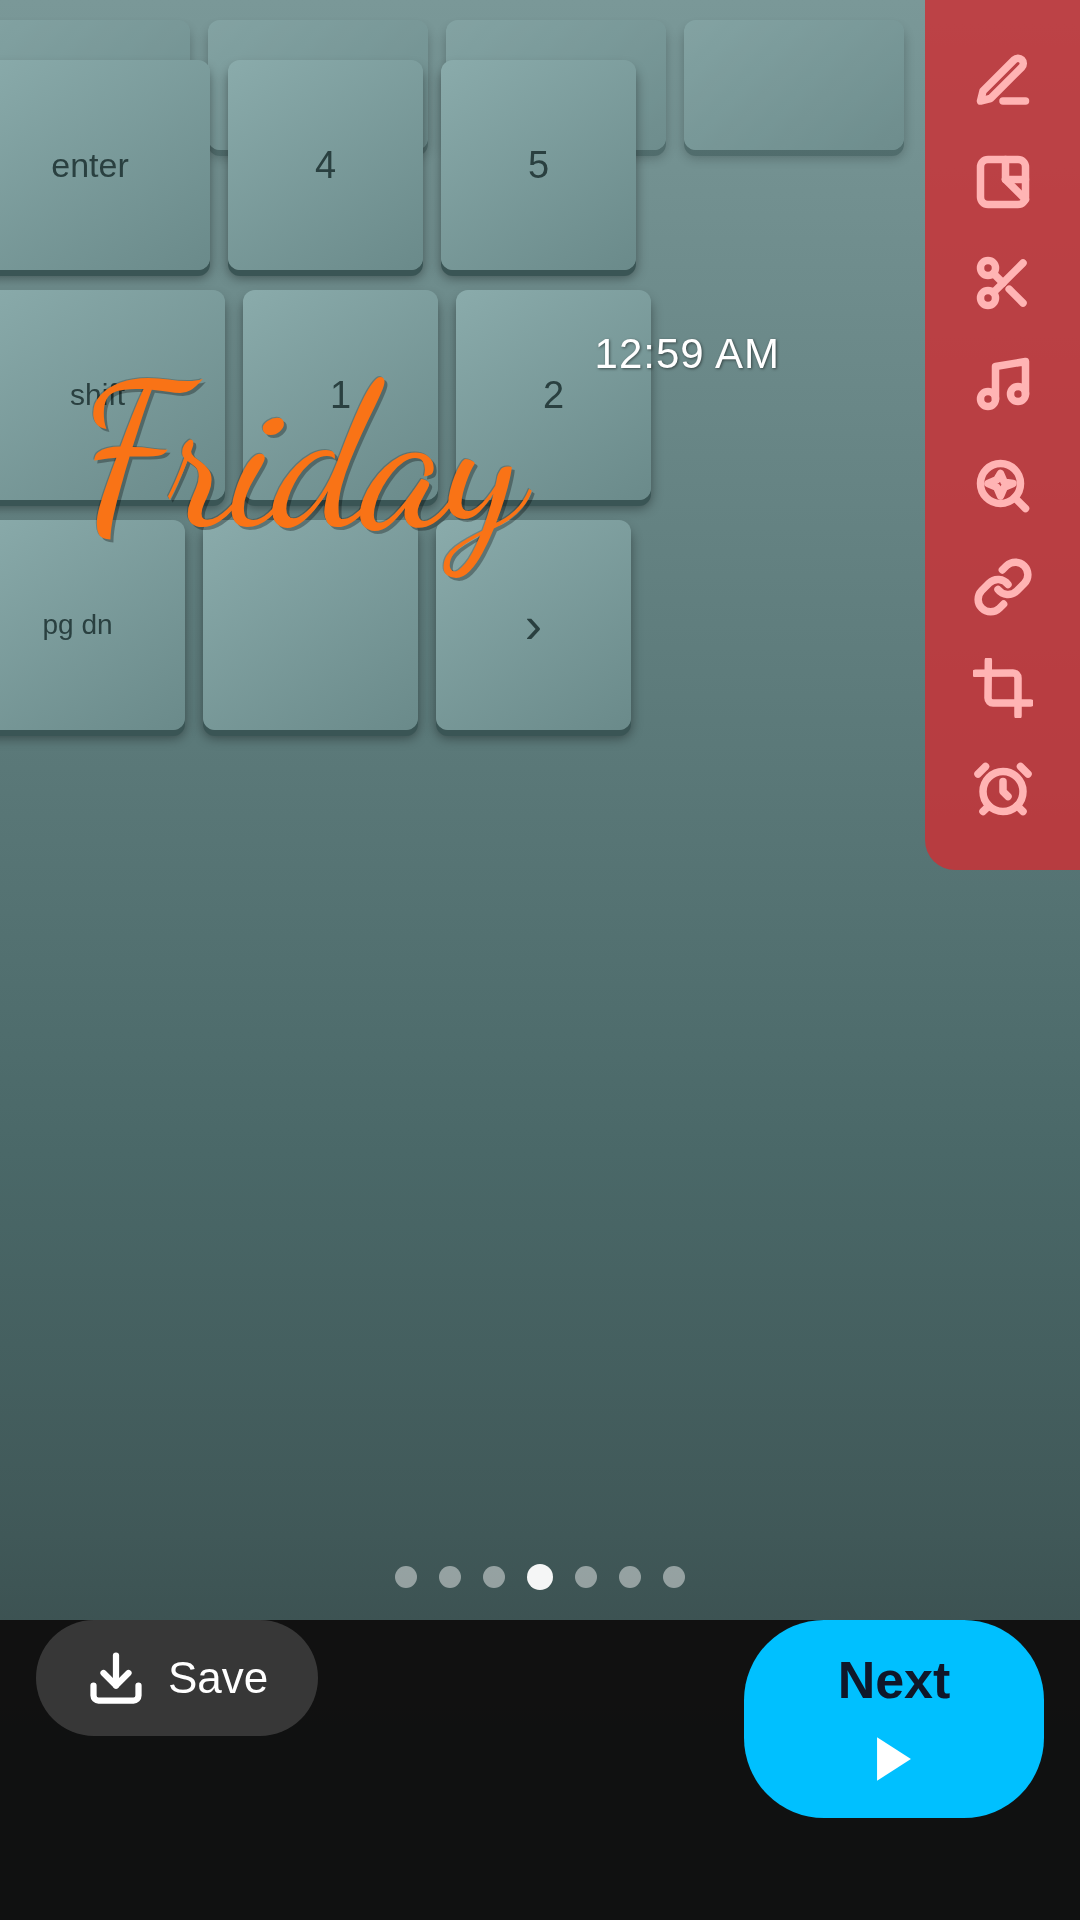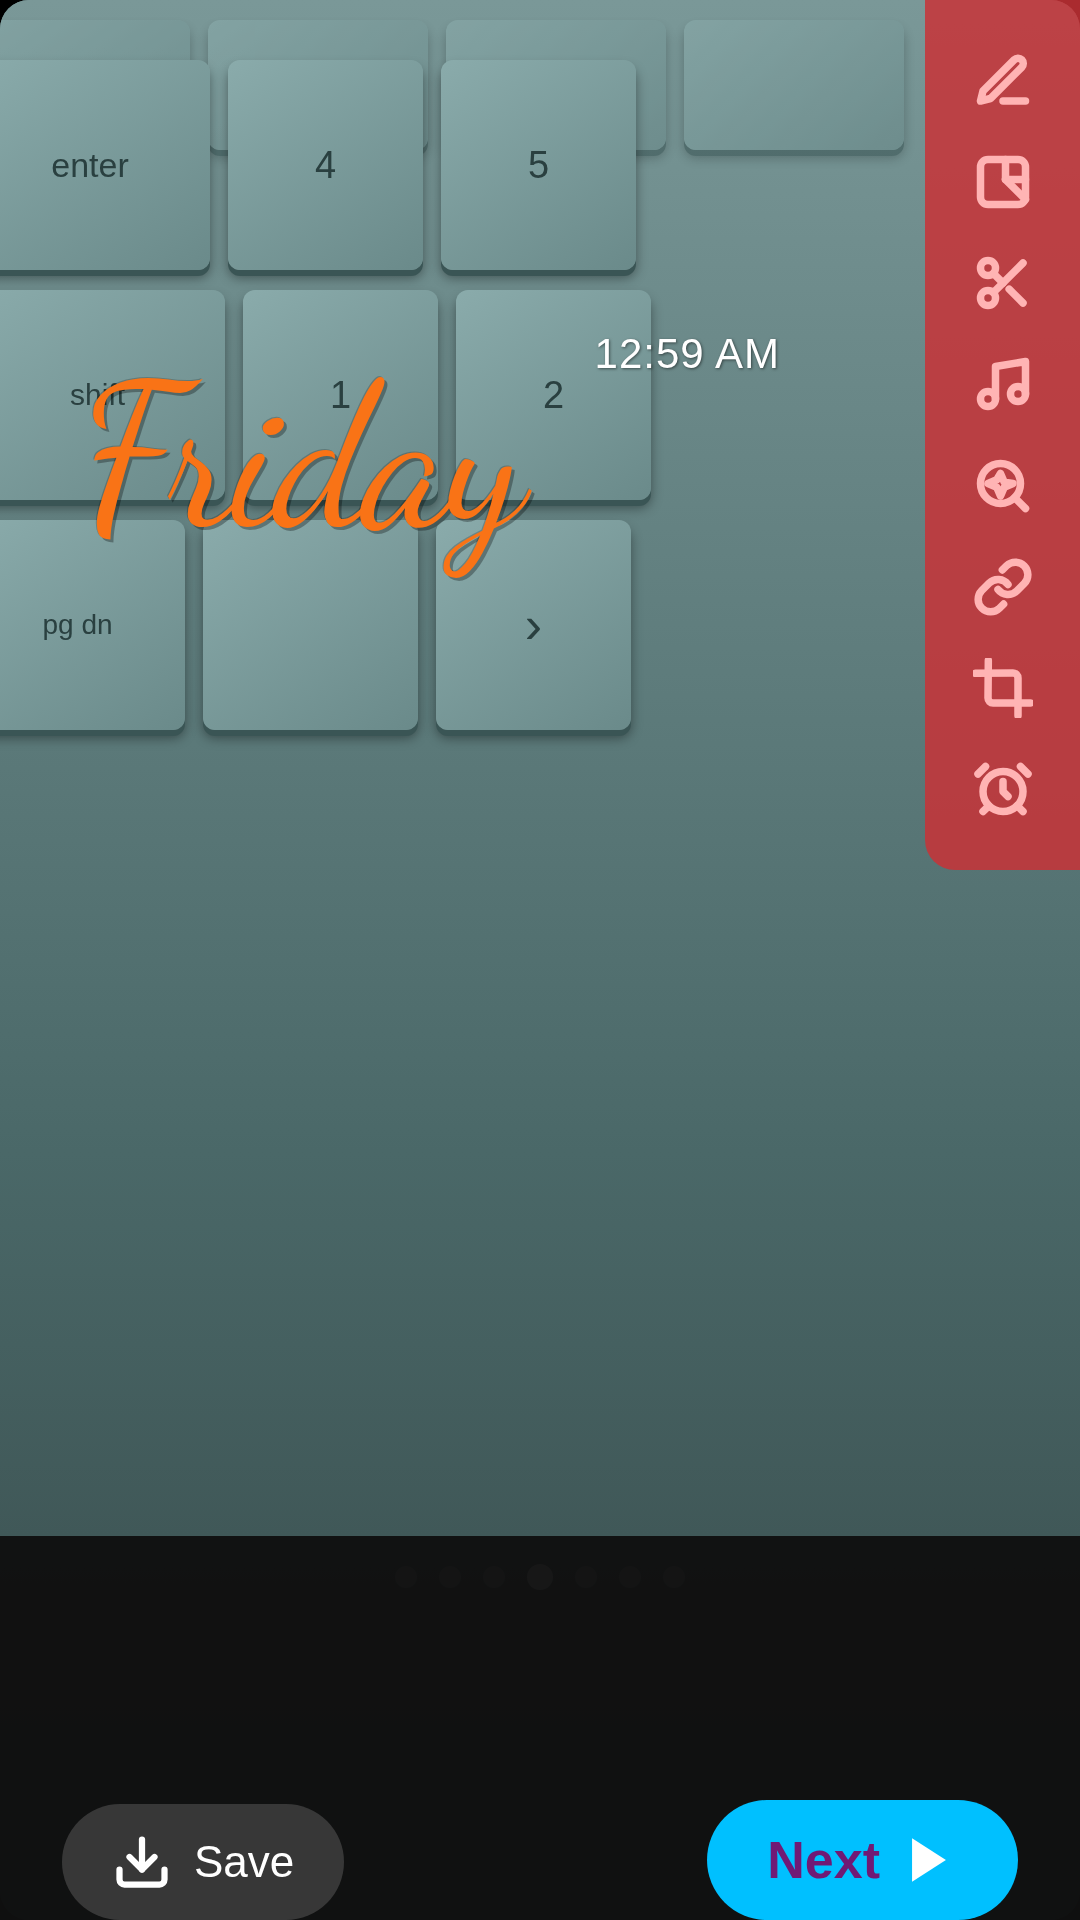--- a/index.html
+++ b/index.html
@@ -23,21 +23,20 @@
         #6a8a8a 0%,
         #5c7a7a 15%,
         #4a6868 30%,
         #3e5e5e 45%,
         #445e5e 60%,
         #3a5050 75%,
         #304848 90%,
         #2a3e3e 100%
       );
       overflow: hidden;
-      border-radius: 29px;
     }
 
     
     .keyboard-bg {
       position: absolute;
       inset: 0;
       background:
         linear-gradient(180deg, #7a9898 0%, #6a8888 20%, #5a7878 40%, #4a6868 60%, #405858 80%, #304040 100%);
     }
 
@@ -168,26 +167,26 @@
       width: 26px;
       height: 26px;
     }
 
     
     .bottom-bar {
       position: absolute;
       bottom: 0;
       left: 0;
       right: 0;
-      height: 384px;
+      height: 300px;
       background: rgba(15, 15, 15, 0.97);
       display: flex;
-      align-items: flex-end;
+      align-items: flex-start;
       justify-content: space-between;
-      padding: 0 62px;
+      padding: 0 36px;
     }
 
     .bottom-btn {
       display: flex;
       align-items: center;
       gap: 22px;
       background: rgba(60, 60, 60, 0.9);
       border: none;
       border-radius: 80px;
       padding: 28px 50px;
@@ -239,30 +238,31 @@
       justify-content: center;
       color: white;
       font-weight: bold;
       border: 3px solid #111;
     }
 
     .next-btn {
       background: #00c0ff;
       border-radius: 80px;
       padding: 30px 60px;
-      color: #701a75;
+      color: #0f172a;
       font-size: 52px;
       font-weight: 700;
       border: none;
       cursor: pointer;
       display: flex;
       align-items: center;
       gap: 20px;
       min-width: 300px;
       justify-content: center;
+      flex-direction: column;
     }
 
     .next-btn svg {
       width: 58px;
       height: 58px;
       fill: white;
       stroke: none;
     }
 
   </style>

